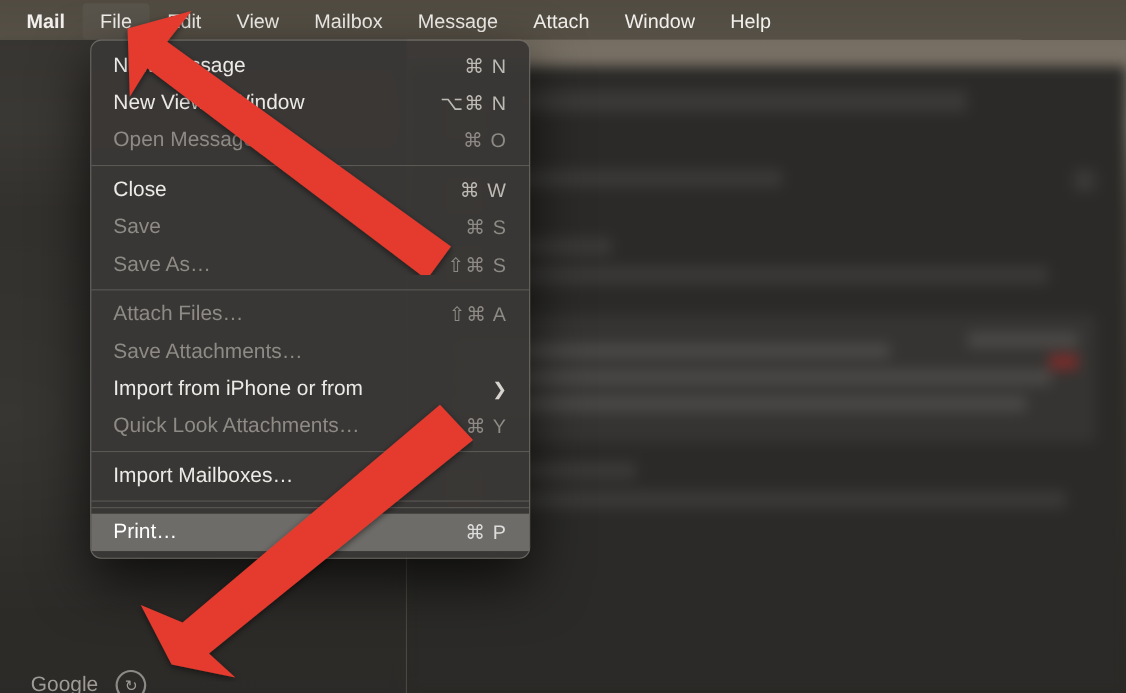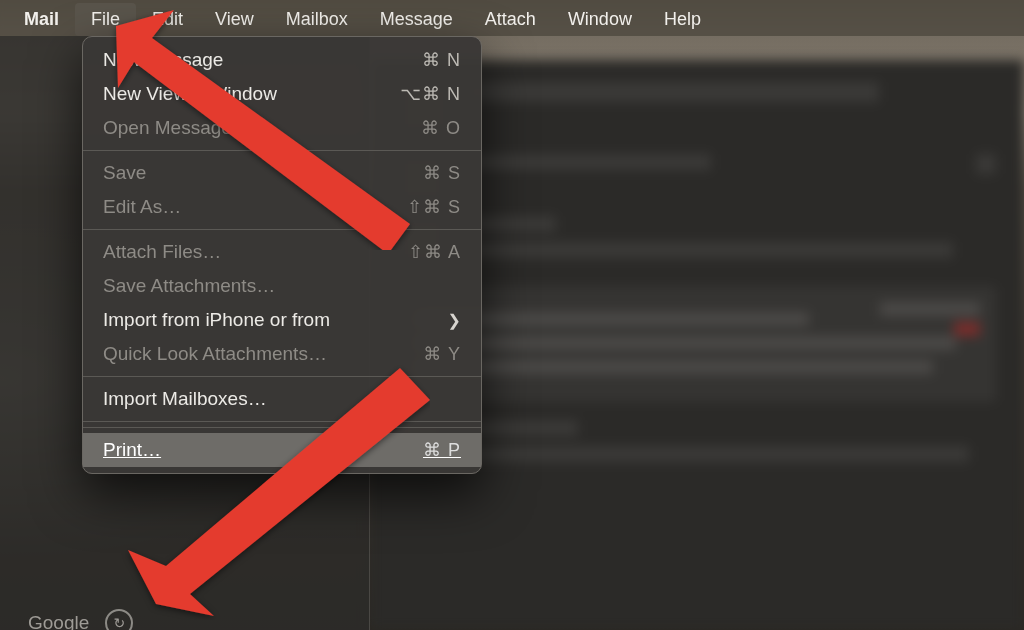--- a/index.html
+++ b/index.html
@@ -58,21 +58,21 @@
   .dropdown .item {
     display: flex;
     justify-content: space-between;
     align-items: center;
     padding: 6px 20px;
     font-size: 19px;
     color: #eceae6;
     cursor: default;
   }
   .dropdown .item.disabled { color: #8e8b86; }
-  .dropdown .item.highlight { background: #6e6c68; color: #fff; text-decoration: underline; }
+  .dropdown .item.highlight { background: #6e6c68; color: #fff; }
   .dropdown .item .short { color: #bdbab4; font-size: 18px; letter-spacing: 1px; }
   .dropdown .item.disabled .short { color: #8e8b86; }
   .dropdown .sep { height: 1px; background: #5b5955; margin: 5px 0; }
   .chev { color: #d7d4cf; font-size: 16px; }
   .sidebar {
     position: absolute;
     left: 0;
     top: 36px;
     width: 370px;
     bottom: 0;
@@ -195,26 +195,30 @@
   </div>
   <div class="item">
     <span>New Viewer Window</span>
     <span class="short">⌥⌘ N</span>
   </div>
   <div class="item disabled">
     <span>Open Messages</span>
     <span class="short">⌘ O</span>
   </div>
   <div class="sep"></div>
+  <div class="item">
+    <span>Close</span>
+    <span class="short">⌘ W</span>
+  </div>
   <div class="item disabled">
     <span>Save</span>
     <span class="short">⌘ S</span>
   </div>
   <div class="item disabled">
-    <span>Edit As…</span>
+    <span>Save As…</span>
     <span class="short">⇧⌘ S</span>
   </div>
   <div class="sep"></div>
   <div class="item disabled">
     <span>Attach Files…</span>
     <span class="short">⇧⌘ A</span>
   </div>
   <div class="item disabled">
     <span>Save Attachments…</span>
     <span class="short"></span>

